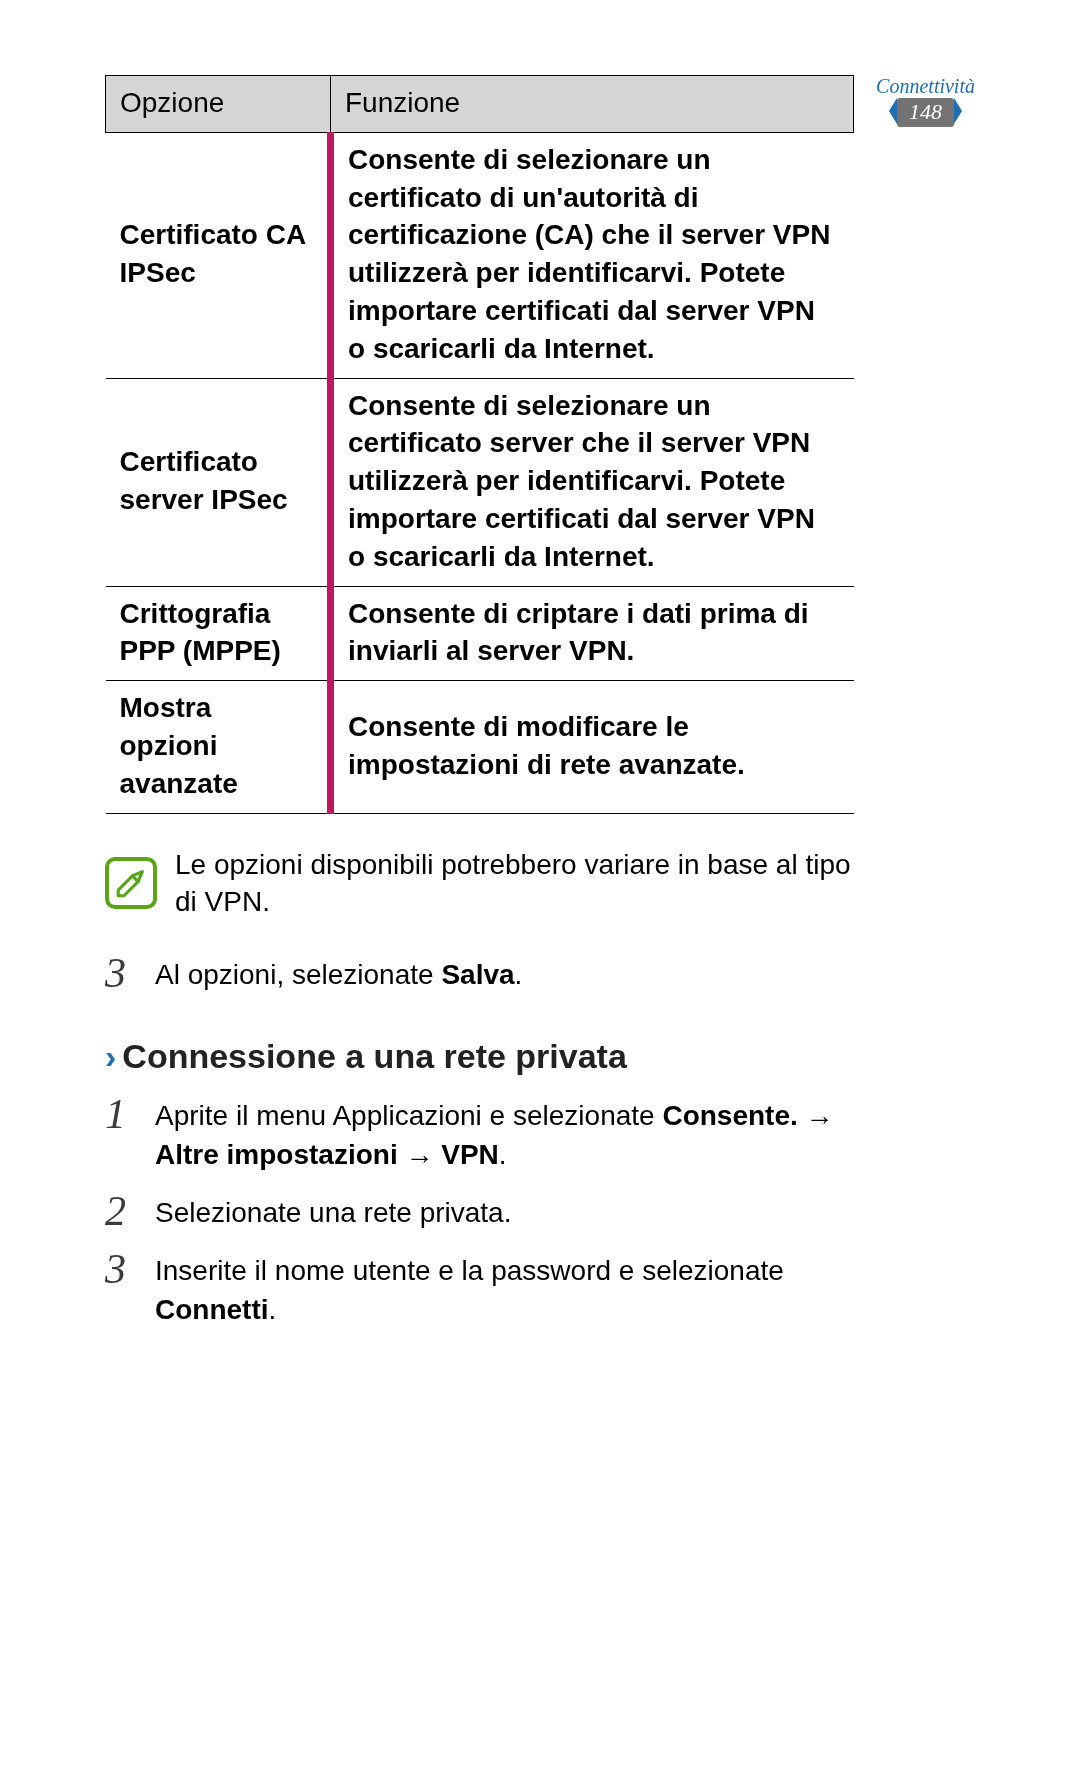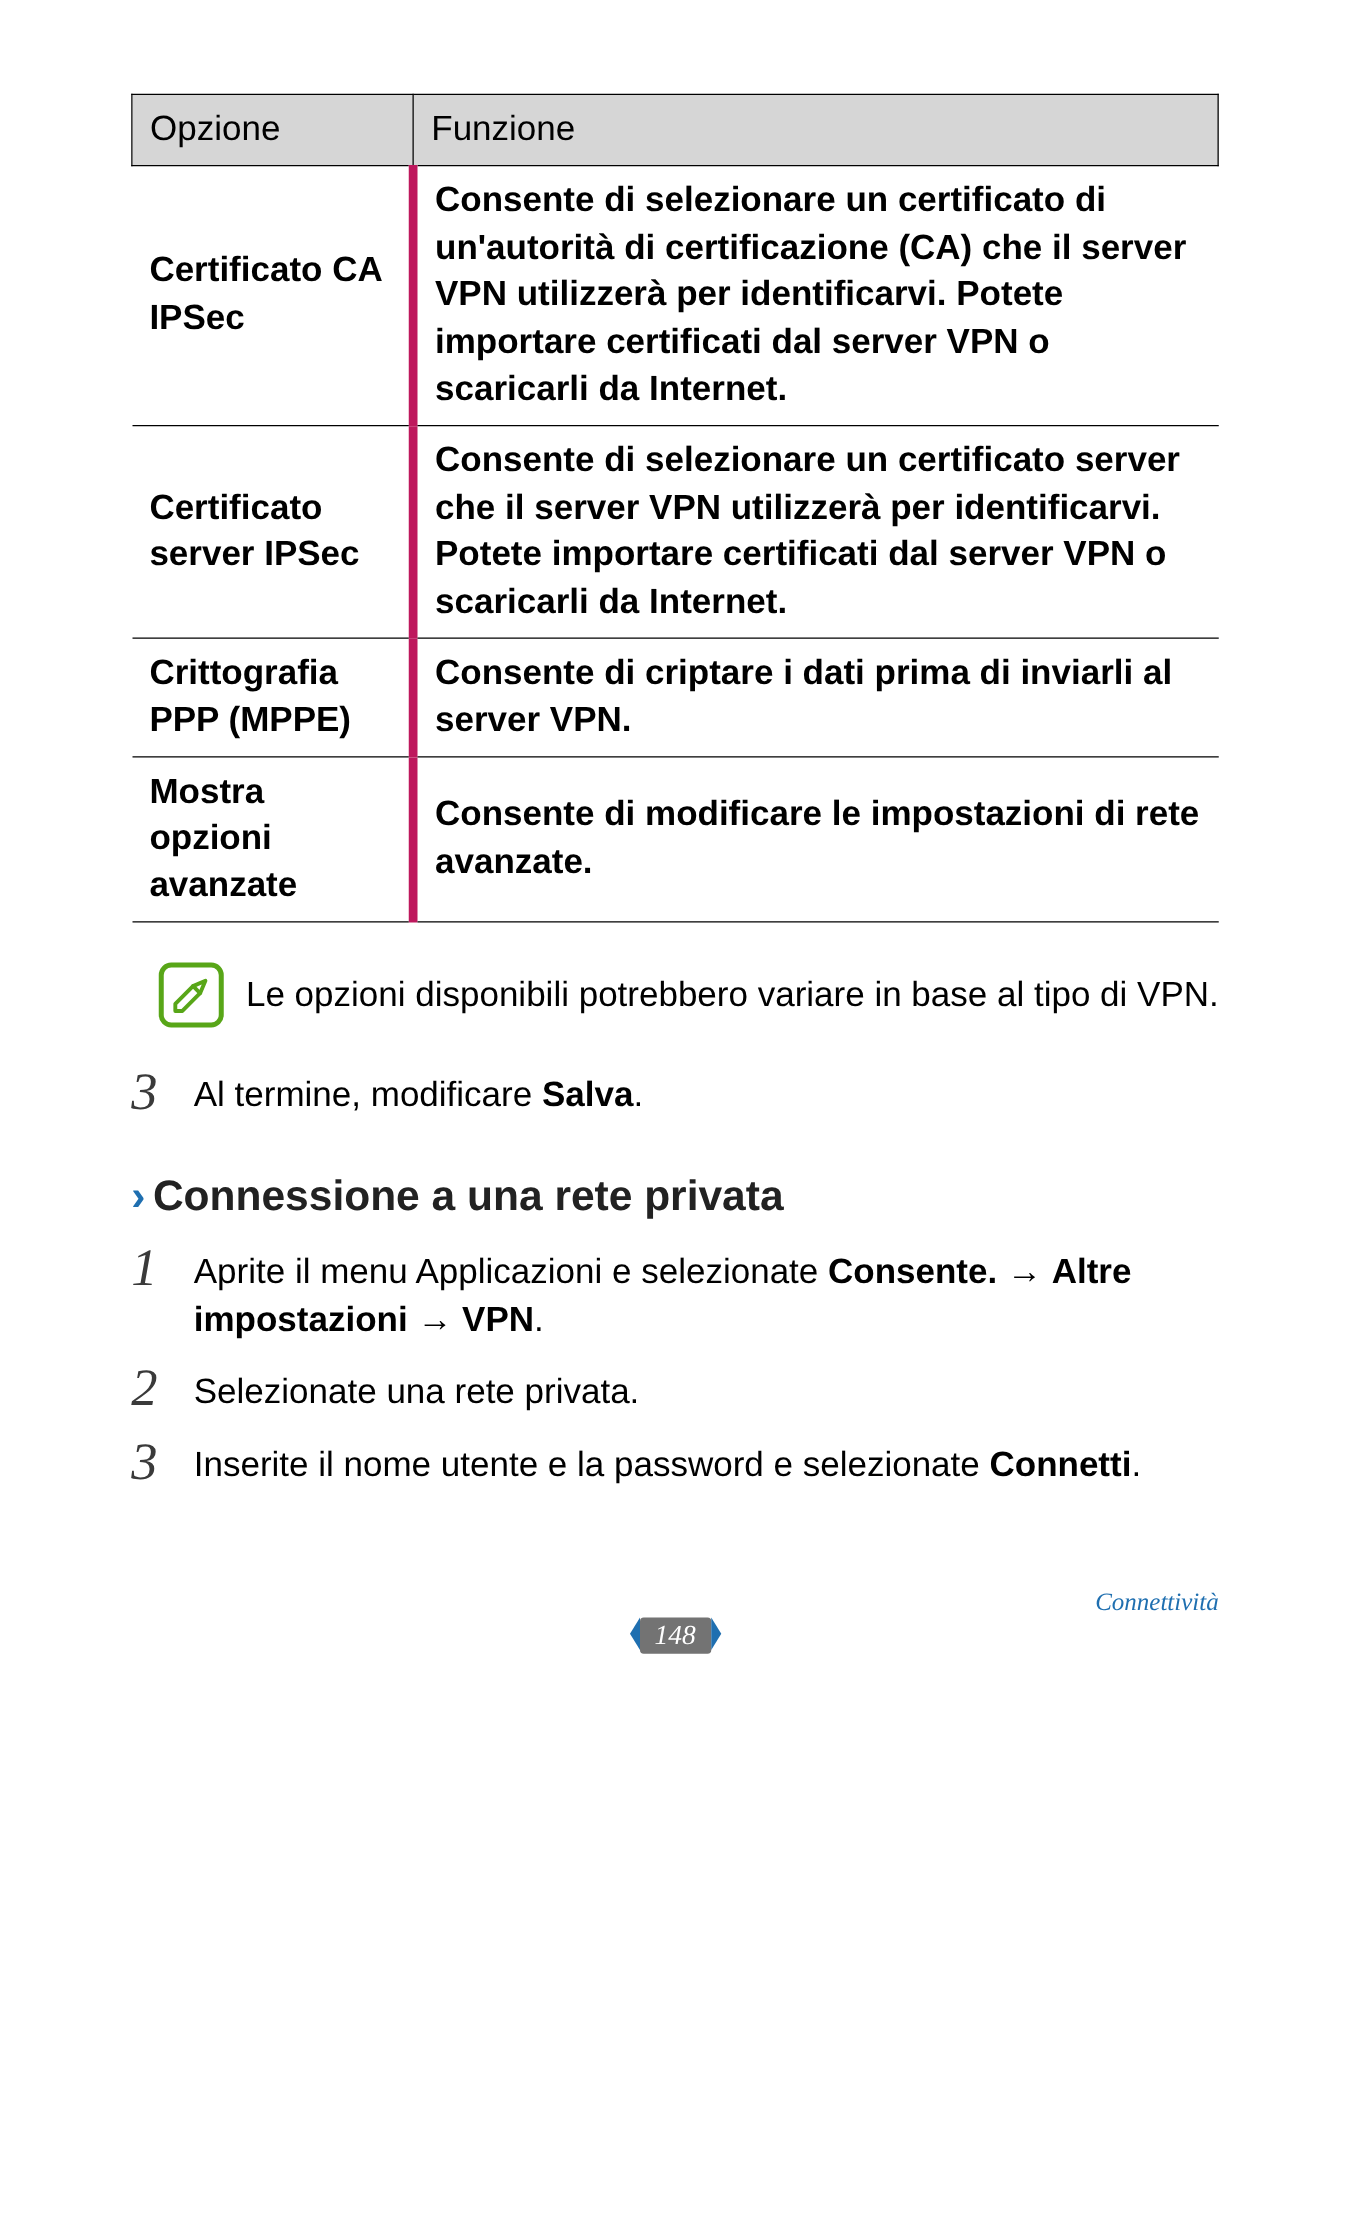--- a/index.html
+++ b/index.html
@@ -3,21 +3,21 @@
 <meta charset="utf-8">
 <style>
   * { box-sizing: border-box; margin: 0; padding: 0; }
   html, body { width: 1080px; height: 1771px; background: #fff; font-family: "Segoe UI", "Helvetica Neue", Arial, sans-serif; color: #000; }
   .page {
     width: 1080px;
     height: 1379px;
     padding: 75px 105px 50px 105px;
     position: relative;
     display: flex;
-    flex-direction: column;
+    flex-direction: row;
     gap: 22px;
   }
   .content { flex: 1; }
   table.opts {
     width: 100%;
     border-collapse: collapse;
     font-size: 28px;
     line-height: 1.35;
   }
   table.opts th, table.opts td {
@@ -170,21 +170,21 @@
           <path d="M3 17 L13 7 L20 4 L17 11 L7 21 L3 21 Z"></path>
           <path d="M13 7 L17 11"></path>
         </svg>
       </span>
       <span>Le opzioni disponibili potrebbero variare in base al tipo di VPN.</span>
     </div>
 
     <div class="step">
       <span class="step-num">3</span>
       <span class="step-body">
-        <span>Al termine, modificare </span><b>Salva</b><span>.</span>
+        <span>Al opzioni, selezionate </span><b>Salva</b><span>.</span>
       </span>
     </div>
 
     <h2 class="sub">
       <span class="chev">›</span>
       <span>Connessione a una rete privata</span>
     </h2>
 
     <div class="step" style="margin-top:16px;">
       <span class="step-num">1</span>

